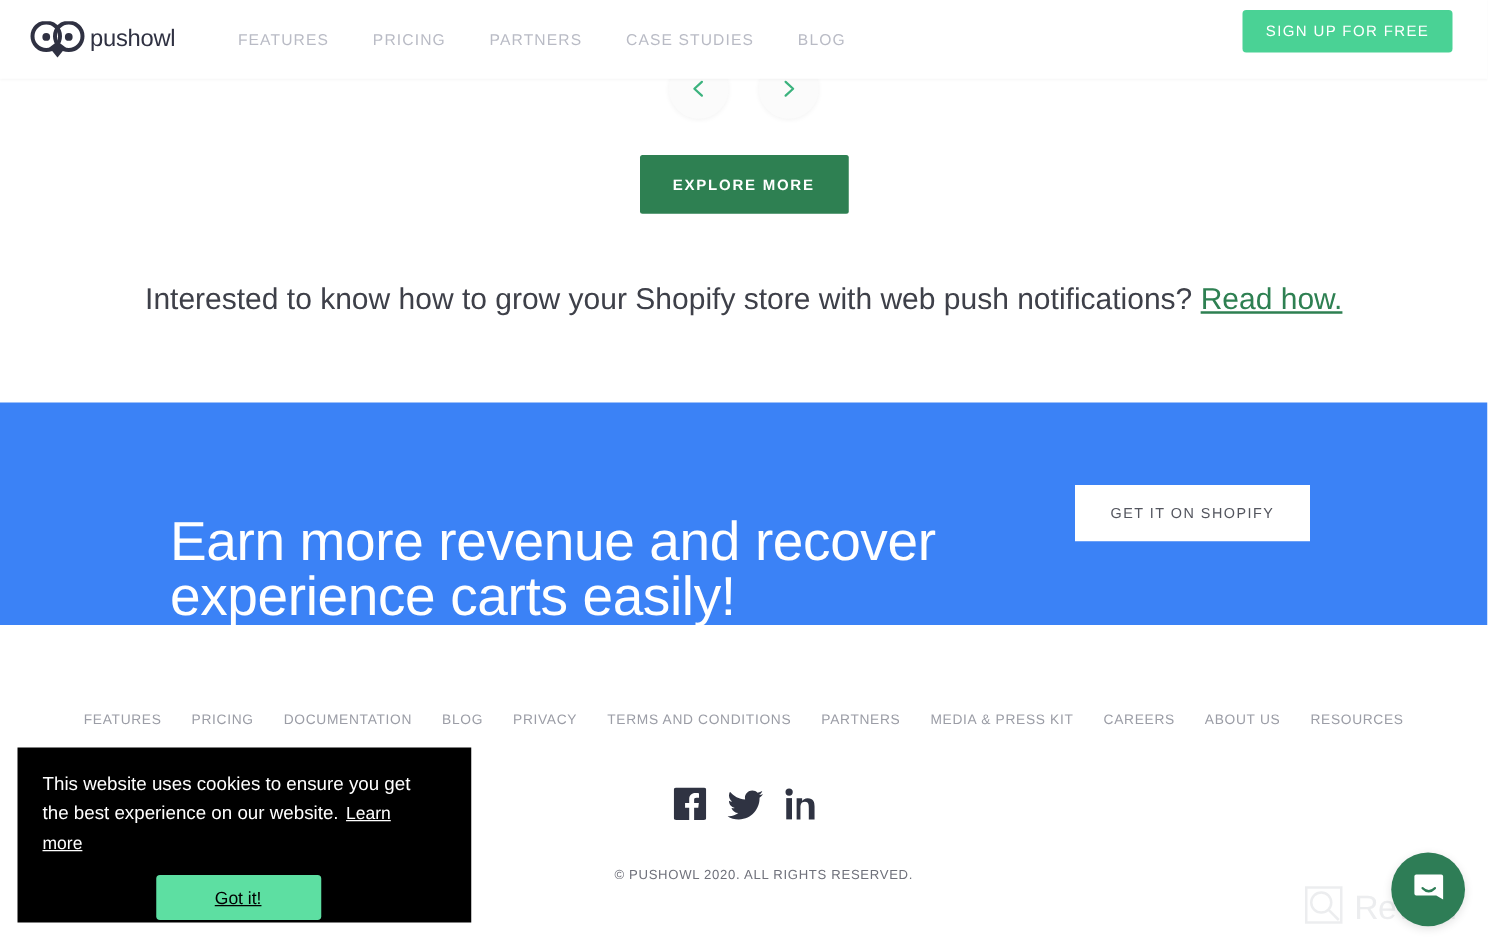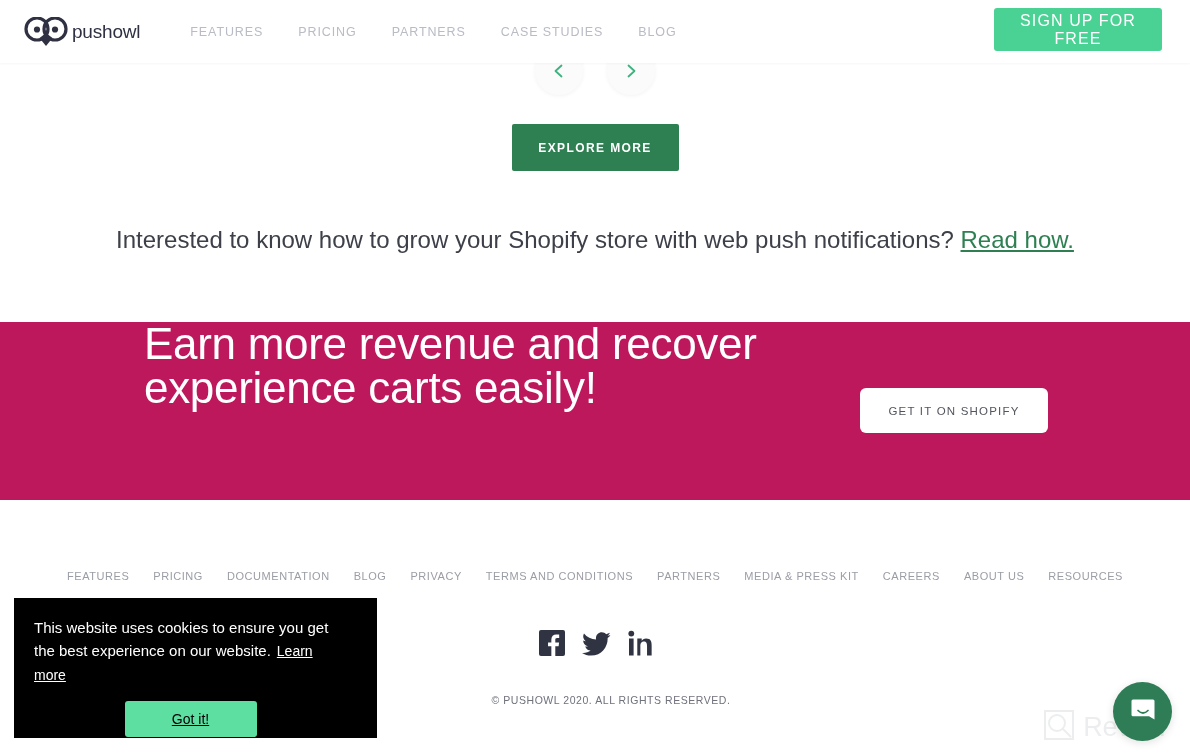--- a/index.html
+++ b/index.html
@@ -25,24 +25,24 @@
     font-size: 19px; color: #2f3142; margin-left: 4px; letter-spacing: -0.2px;
     font-weight: 500;
   }
   .nav { display: flex; align-items: center; margin-left: 50px; gap: 35px; }
   .nav a {
     font-size: 12.5px; letter-spacing: 0.9px; color: #b9bbc5;
     text-decoration: none; text-transform: uppercase; white-space: nowrap;
   }
   .signup-btn {
     position: absolute; right: 28px; top: 8px;
-    width: 168px; height: 43px;
+    width: 168px; height: 34px;
     background: #4ad295; color: #ffffff;
     border: none; border-radius: 3px;
-    font-size: 16px; letter-spacing: 1.1px; font-family: inherit;
+    font-size: 12px; letter-spacing: 1.1px; font-family: inherit;
     text-transform: uppercase; cursor: pointer; font-weight: 500;
   }
 
   
   .carousel-arrows {
     position: absolute; top: 47px; left: 0; width: 1190px;
     display: flex; justify-content: center; gap: 24px; z-index: 5;
   }
   .arrow-btn {
     width: 48px; height: 48px; border-radius: 50%;
@@ -70,33 +70,33 @@
     position: absolute; top: 226px; left: 0; width: 1190px;
     text-align: center; font-size: 24px; color: #3e4049; font-weight: 400;
   }
   .interest-line a {
     color: #2e8052; text-decoration: underline; font-weight: 400;
   }
 
   
   .pink-banner {
     position: absolute; top: 322px; left: 0; width: 1190px; height: 178px;
-    background: #be185d;
-    display: flex; align-items: flex-start; padding-left: 8px;
+    background: #3b82f6;
+    display: flex; align-items: flex-end;
   }
   .pink-heading {
     margin-left: 136px; color: #ffffff;
     font-size: 44px; line-height: 1.0; font-weight: 400;
     letter-spacing: -0.3px; max-width: 680px;
   }
   .shopify-btn {
     position: absolute; left: 860px; top: 388px;
     width: 188px; height: 45px;
     background: #ffffff; color: #53555e;
-    border: none; border-radius: 6px;
+    border: none; border-radius: 0;
     font-size: 11.5px; letter-spacing: 1.2px; font-family: inherit;
     text-transform: uppercase; cursor: pointer;
   }
 
   
   .footer { position: absolute; top: 500px; left: 0; width: 1190px; height: 253px; background: #fff; }
   .footer-links {
     position: absolute; top: 70px; left: 0; width: 1190px;
     display: flex; justify-content: center; align-items: center; gap: 24px;
   }

